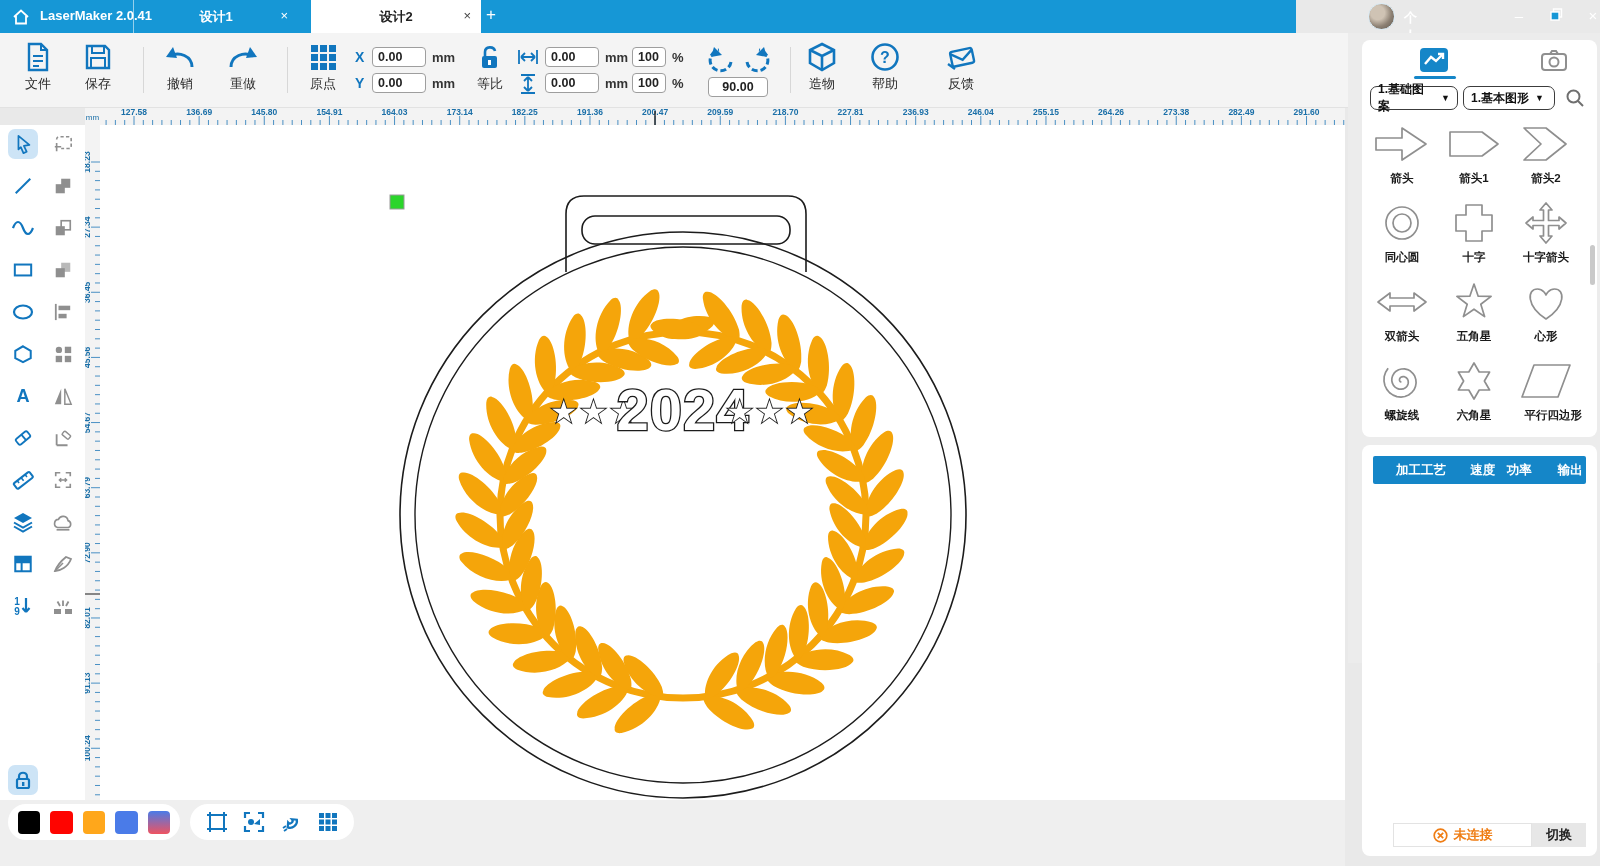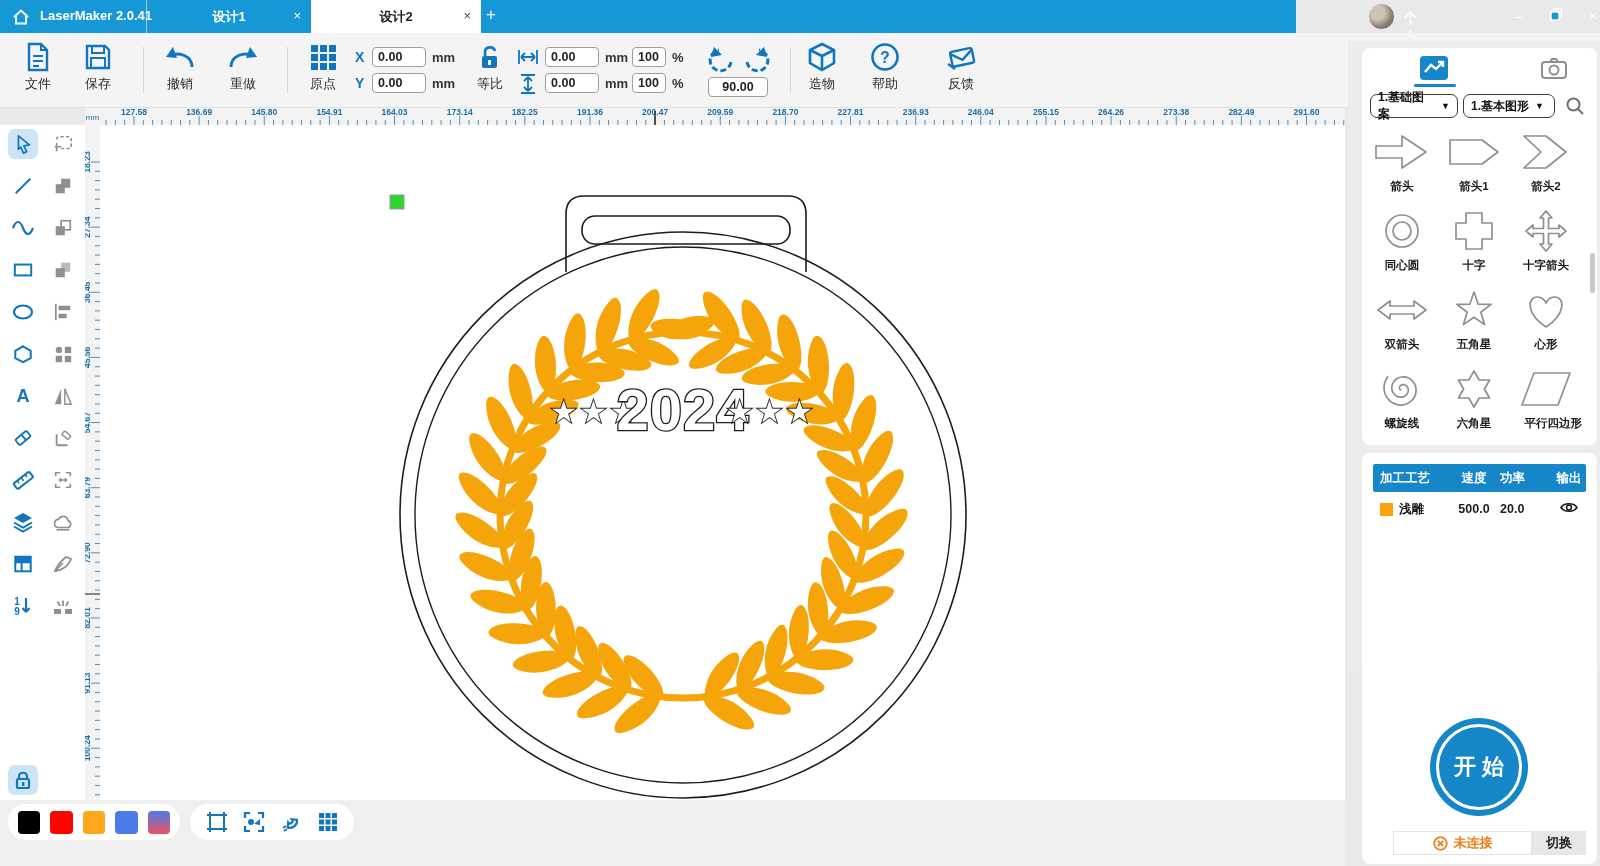--- a/index.html
+++ b/index.html
@@ -9,21 +9,21 @@
   #app { position:relative; width:1600px; height:866px; }
 
   
   #titlebar { position:absolute; left:0; top:0; width:1296px; height:33px;
     background:#1697d6; color:#fff; }
   #home-btn { position:absolute; left:8px; top:4px; width:26px; height:26px;
     display:flex; align-items:center; justify-content:center; }
   #app-title { position:absolute; left:40px; top:8px; font-size:13px; font-weight:700; }
   .doc-tab { position:absolute; top:0; height:33px; display:flex; align-items:center;
     justify-content:center; font-size:13px; font-weight:700; }
-  #tab-1 { left:146px; width:165px; color:#fff; border-left:1px solid rgba(255,255,255,.55);text-align:right; }
+  #tab-1 { left:133px; width:165px; color:#fff; border-left:1px solid rgba(255,255,255,.55);text-align:right; }
   #tab-2 { left:311px; width:170px; background:#ffffff; color:#222; }
   .tab-close { position:absolute; right:10px; top:8px; font-size:13px; font-weight:400;
     line-height:16px; }
   #tab-new { position:absolute; left:486px; top:5px; font-size:17px; color:#fff; }
   #avatar { position:absolute; left:1368px; top:3px; width:27px; height:27px; border-radius:50%;
     background:radial-gradient(circle at 35% 35%, #cfc3b4 0 30%, #8d8174 60%, #5d564e);
     border:1px solid #d9ecf7; }
   #user-center { position:absolute; left:1404px; top:9px; font-size:13px; font-weight:700; }
   .win-btn { position:absolute; top:7px; width:22px; height:20px; text-align:center;
     font-size:15px; line-height:18px; color:#fff; }
@@ -63,21 +63,21 @@
 
   
   #bottom-strip { position:absolute; left:0; top:800px; width:1345px; height:66px; background:#efefef; }
   #palette-card { position:absolute; left:8px; top:4px; width:172px; height:36px; background:#fff;
     border-radius:18px; display:flex; align-items:center; padding:0 10px; gap:10px; }
   .swatch { width:23px; height:23px; border-radius:4px; }
   #bottom-tools { position:absolute; left:190px; top:4px; width:164px; height:36px; background:#fff;
     border-radius:18px; display:flex; align-items:center; justify-content:space-around; padding:0 8px; }
 
   
-  #right-panel { position:absolute; left:1348px; top:33px; width:252px; height:630px; background:#ececec;margin-top:8px; }
+  #right-panel { position:absolute; left:1348px; top:33px; width:252px; height:630px; background:#ececec; }
   .panel-card { position:absolute; left:14px; width:235px; background:#fff; border-radius:8px; }
   #card-library { top:7px; height:397px; overflow:hidden; }
   #card-process { top:412px; height:411px; }
   .lib-tab { position:absolute; top:6px; width:34px; height:28px; display:flex;
     align-items:center; justify-content:center; }
   #lib-tab-underline { position:absolute; left:52px; top:36px; width:42px; height:3px;
     background:#1586c8; border-radius:2px; }
   .dd { position:absolute; top:46px; height:24px; border:1.5px solid #3c3c3c; border-radius:7px;
     background:#fff; font-size:12px; font-weight:700; color:#111; display:flex; align-items:center;
     padding:0 7px; gap:6px; }
@@ -85,21 +85,21 @@
   #shape-grid { position:absolute; left:4px; top:80px; width:216px; }
   .shape-cell { position:absolute; width:72px; text-align:center; }
   .shape-cell svg { display:block; margin:0 auto; }
   .shape-label { font-size:11.5px; font-weight:700; color:#1a1a1a; margin-top:3px; }
   #lib-scrollthumb { position:absolute; right:2px; top:205px; width:5px; height:40px;
     background:#c9c9c9; border-radius:3px; }
 
   
   #proc-table { position:absolute; left:11px; top:11px; width:213px; font-size:12.5px; }
   .proc-header { display:flex; background:#1586c8; color:#fff; font-weight:700; height:28px;
-    align-items:center; border-radius:2px; }
+    align-items:center; border-radius:2px;padding-left:16px; }
   .proc-row { display:flex; align-items:center; height:34px; }
   .proc-row.alt { background:#ebebeb; }
   .pc-name { width:75px; display:flex; align-items:center; gap:6px; padding-left:7px; font-weight:700; color:#111; }
   .pc-speed { width:52px; text-align:center; }
   .pc-power { width:52px; text-align:left; }
   .pc-out { width:34px; text-align:center; }
   .proc-swatch { width:13px; height:13px; display:inline-block; }
   .muted { color:#8e8e8e; }
   .strong { color:#1c1c1c; font-weight:700; }
 
@@ -967,39 +967,22 @@
     </div>
 
     <div id="card-process" class="panel-card">
       <div id="proc-table">
         <div class="proc-header">
           <div class="pc-name" style="color:#fff">加工工艺</div>
           <div class="pc-speed">速度</div>
           <div class="pc-power">功率</div>
           <div class="pc-out">输出</div>
         </div>
-        <div class="proc-row">
-          <div class="pc-name">
-              <span class="proc-swatch" id="swatch-1" style="background: rgb(245, 165, 10);"></span>
-            <span>浅雕</span>
-            </div>
-          <div class="pc-speed strong">500.0</div>
-          <div class="pc-power strong">20.0</div>
-          <div class="pc-out">
-            <svg width="18" height="13" viewBox="0 0 18 13">
-              <path d="M1 6.5 C4 1.5 14 1.5 17 6.5 C14 11.5 4 11.5 1 6.5 Z" fill="none" stroke="#1a1a1a" stroke-width="1.5"></path>
-              <circle cx="9" cy="6.5" r="2.4" fill="none" stroke="#1a1a1a" stroke-width="1.5"></circle>
-            </svg>
-          </div>
-        </div>
-      </div>
-
-      <div id="start-btn">
-        <div id="start-inner">开始</div>
-      </div>
+      </div>
+
 
       <div id="status-row">
         <div id="conn-field">
           <svg width="15" height="15" viewBox="0 0 15 15">
             <circle cx="7.5" cy="7.5" r="6.3" fill="none" stroke="#ef7d14" stroke-width="1.7"></circle>
             <path d="M4.8 4.8 L10.2 10.2 M10.2 4.8 L4.8 10.2" stroke="#ef7d14" stroke-width="1.7"></path>
           </svg>
           <span>未连接</span>
         </div>
         <div id="switch-btn">切换</div>

